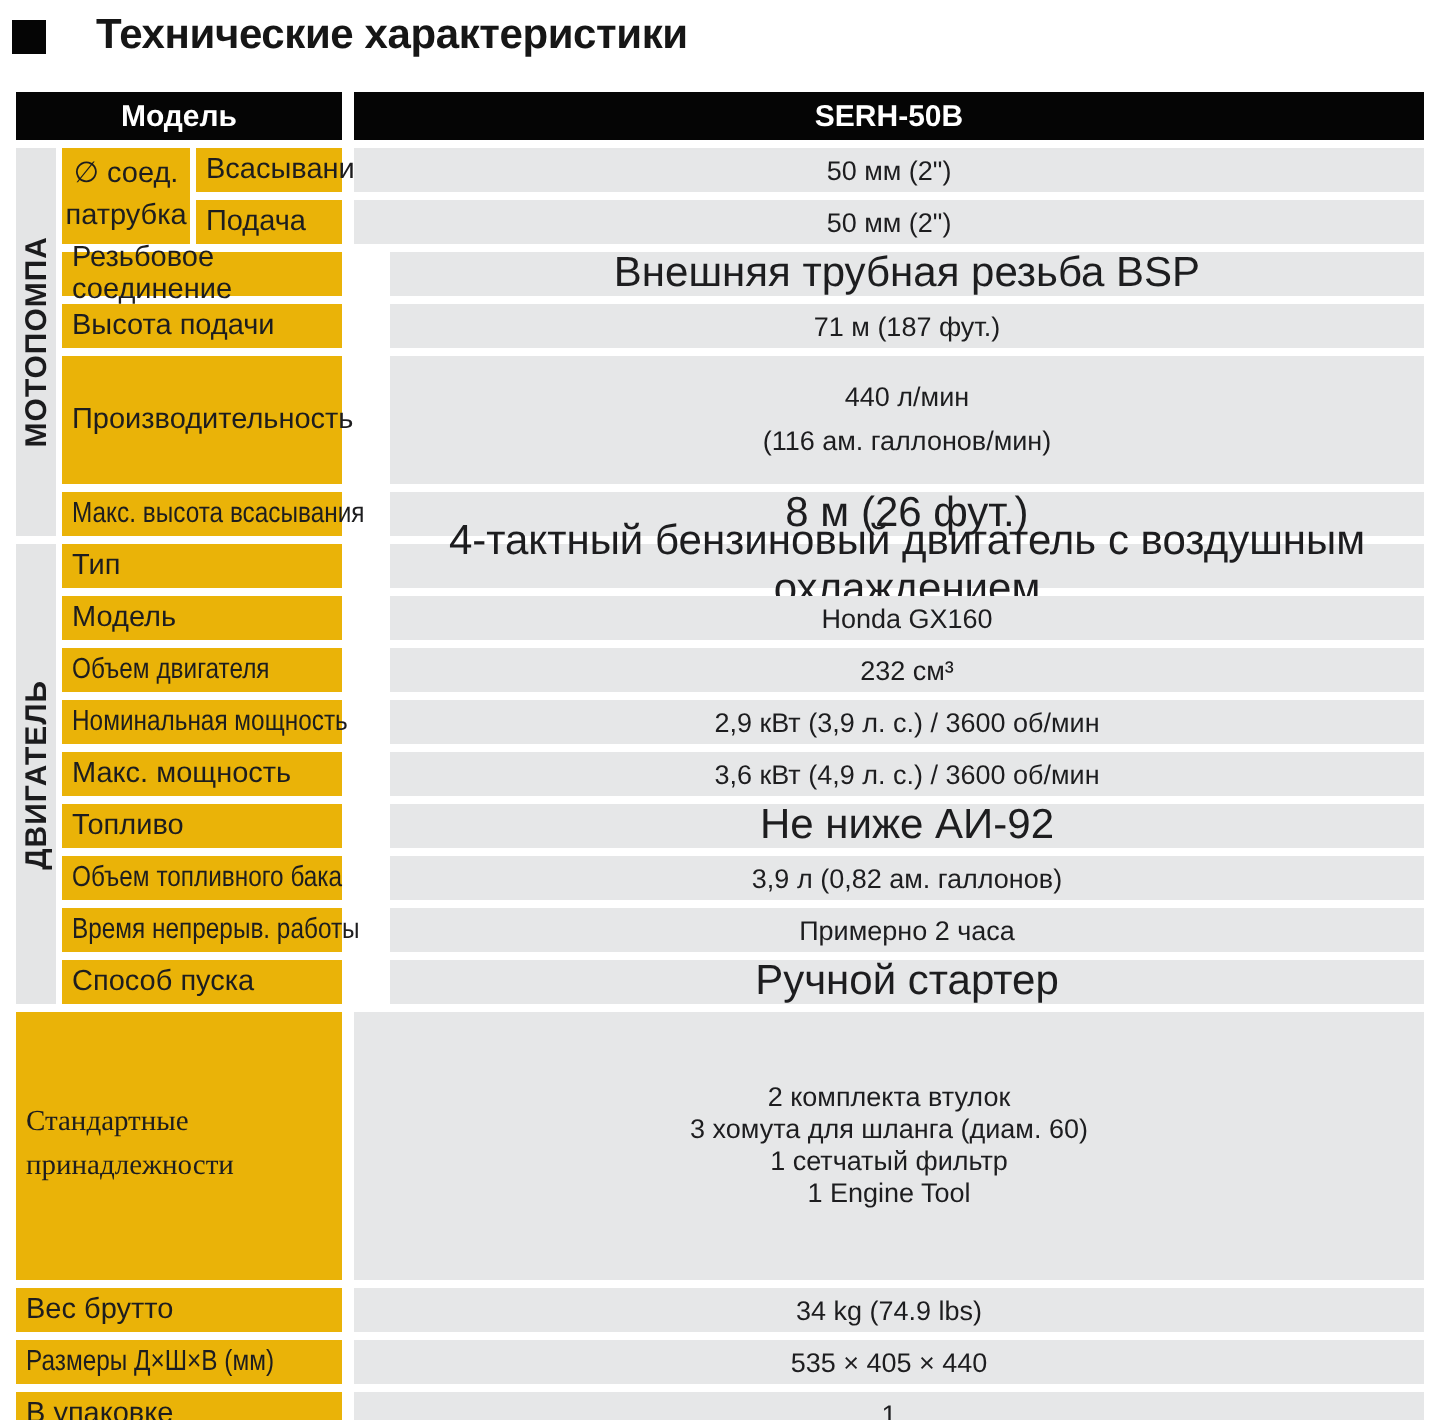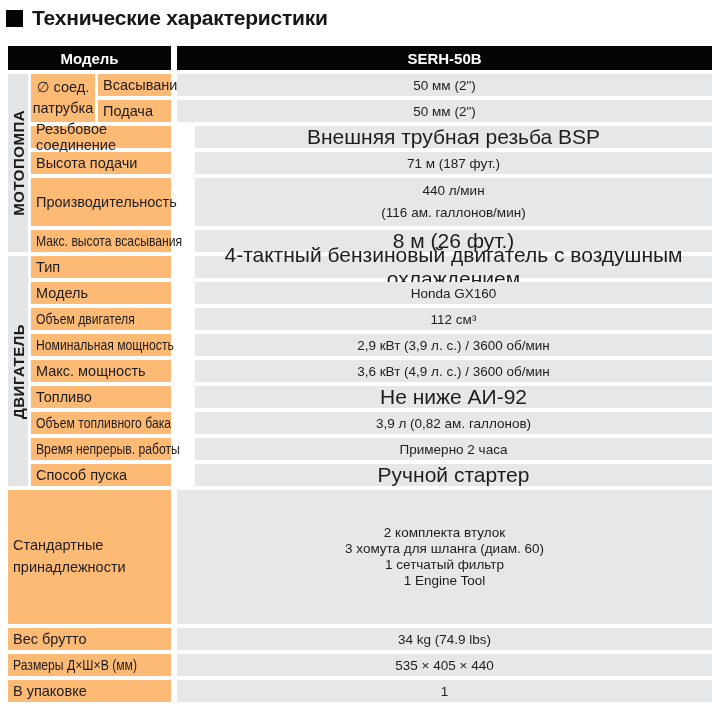--- a/index.html
+++ b/index.html
@@ -7,41 +7,41 @@
     width:715px;height:710px;overflow:hidden;
     font-family:"Liberation Sans","DejaVu Sans",sans-serif;
     color:#1d1d1f;
     -webkit-font-smoothing:antialiased;
   }
   .page{position:relative;width:715px;height:710px;}
 
   
   .title-row{display:flex;align-items:center;gap:9px;padding:5px 0 0 6px;height:26px;}
   .bullet{width:17px;height:17px;background:#050505;flex:0 0 auto;}
-  .title{margin:0;font-size:21px;font-weight:600;letter-spacing:-0.2px;color:#161616;}
+  .title{margin:16px;font-size:21px;font-weight:600;letter-spacing:-0.2px;color:#161616;}
 
   
   .table{margin:15px 0 0 8px;width:704px;}
   .row{display:flex;margin-bottom:4px;}
   .cell{box-sizing:border-box;display:flex;align-items:center;}
 
   .h22{height:22px;}
   .h24{height:24px;}
-  .h48{height:48px;}
+  .h48{height:64px;}
   .h134{height:134px;}
 
   .w-lbl{width:140px;margin-right:24px;flex:0 0 auto;}
   .w-lblwide{width:163px;margin-right:6px;flex:0 0 auto;}
   .w-diam{width:64px;margin-right:3px;flex:0 0 auto;}
   .w-sub{width:73px;margin-right:6px;flex:0 0 auto;}
   .w-val{flex:1 1 auto;}
 
   
   .hcell{background:#050505;color:#ffffff;font-weight:bold;font-size:15px;justify-content:center;}
-  .lblcell{background:#fdba74;font-size:14.5px;padding-left:5px;color:#1d1d1f;}
+  .lblcell{background:#eab308;font-size:14.5px;padding-left:5px;color:#1d1d1f;}
   .valcell{background:#e6e7e8;justify-content:center;text-align:center;font-size:13.5px;color:#1d1d1f;}
   .valcell.lg{font-size:21px;}
   .pre{white-space:pre-line;line-height:1.6;}
   .acc{line-height:16px;}
 
   .cond span{display:inline-block;transform:scaleX(0.84);transform-origin:0 50%;white-space:nowrap;}
 
   .diamcell{justify-content:center;text-align:center;padding:0 2px;font-size:14.5px;line-height:1.45;}
 
   
@@ -53,21 +53,21 @@
   }
   .vtext{
     writing-mode:vertical-rl;transform:rotate(180deg);
     font-weight:bold;font-size:15px;letter-spacing:0.5px;color:#1b1b1d;
   }
   .sec-body{flex:1 1 auto;min-width:0;}
 
   .group{display:flex;}
   .group-rows{flex:1 1 auto;min-width:0;}
 
-  .acclbl{align-items:center;line-height:1.5;}
+  .acclbl{align-items:center;line-height:1.5;font-family:Liberation Serif, serif;}
 </style>
 </head>
 <body>
 
 <div class="page">
 
   <div class="title-row">
     <span class="bullet"></span>
     <h1 class="title">Технические характеристики</h1>
   </div>
@@ -138,21 +138,21 @@
 
         <div class="row h22">
           <div class="cell lblcell w-lbl">Модель</div>
           <div class="cell valcell w-val">Honda GX160</div>
         </div>
 
         <div class="row h22">
           <div class="cell lblcell cond w-lbl">
               <span>Объем двигателя</span>
             </div>
-          <div class="cell valcell w-val">112 см³</div>
+          <div class="cell valcell w-val">232 см³</div>
         </div>
 
         <div class="row h22">
           <div class="cell lblcell cond w-lbl">
               <span>Номинальная мощность</span>
             </div>
           <div class="cell valcell w-val">2,9 кВт (3,9 л. с.) / 3600 об/мин</div>
         </div>
 
         <div class="row h22">

